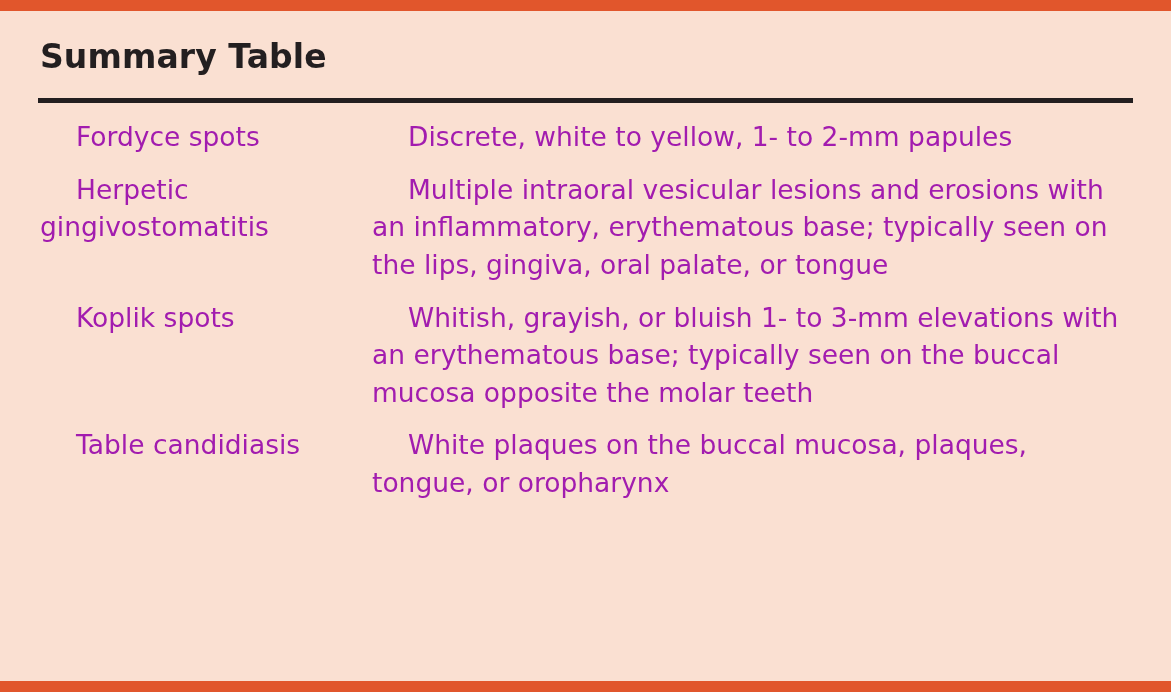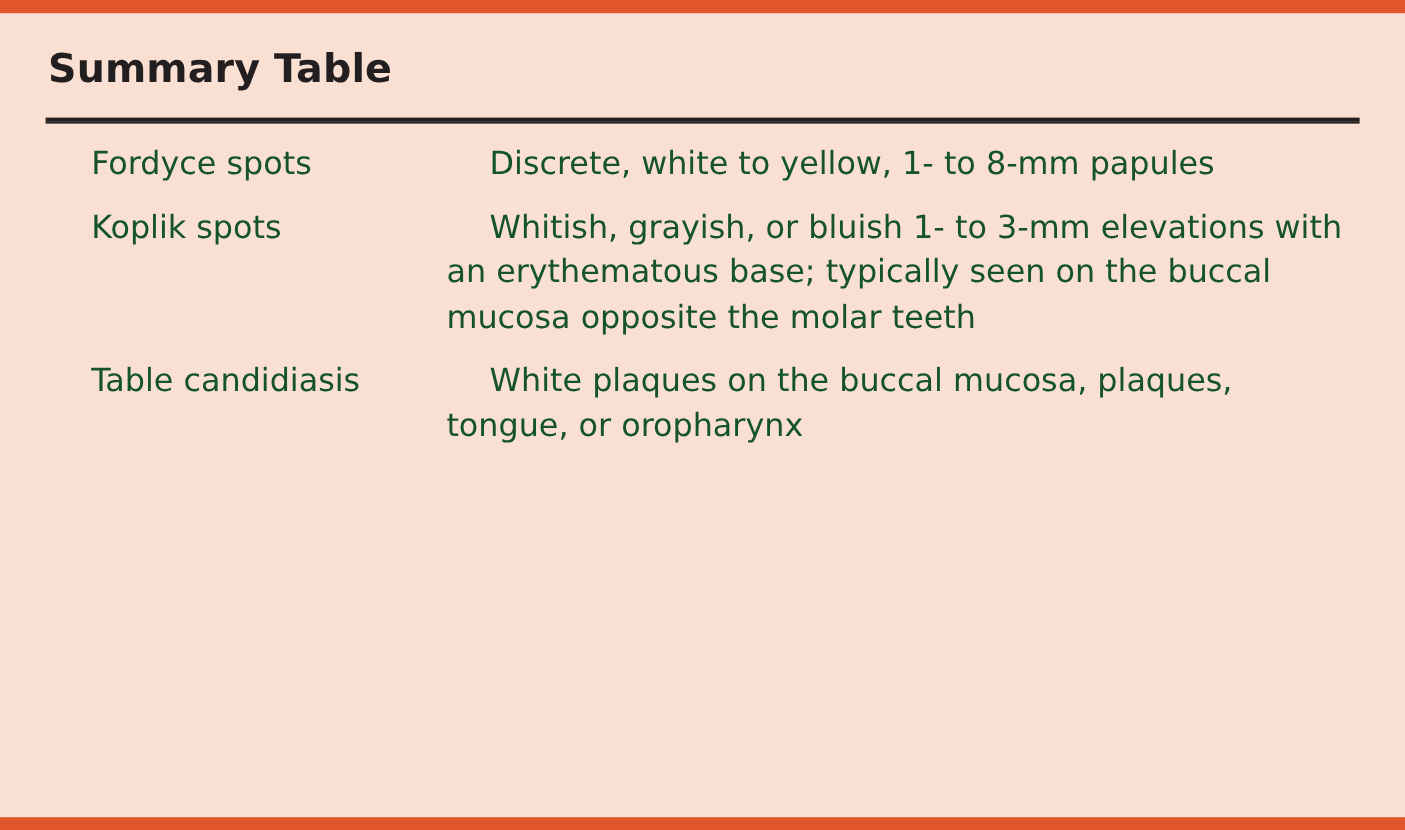--- a/index.html
+++ b/index.html
@@ -53,21 +53,21 @@
     font-style: italic;
     font-weight: normal;
     font-size: 27px;
     color: #231f20;
     padding: 16px 0 14px 2px;
     vertical-align: bottom;
   }
   th.header-cell.c2pad { padding-left: 4px; }
   td.body-cell {
     font-size: 26.5px;
-    color: #14532d;
+    color: #a21caf;
     vertical-align: top;
     line-height: 1.42;
     padding: 0 0 0 2px;
   }
   td.body-cell.c2pad { padding-left: 4px; padding-right: 8px; }
   tr.data-row td {
     padding-top: 9px;
     padding-bottom: 6px;
   }
   tr.data-row:first-of-type td {
@@ -95,21 +95,29 @@
       <colgroup>
         <col class="c1">
         <col class="c2">
       </colgroup>
       <tbody>
         <tr class="data-row">
           <td class="body-cell">
             <span class="hang">Fordyce spots</span>
           </td>
           <td class="body-cell c2pad">
-            <span class="hang">Discrete, white to yellow, 1- to 8-mm papules</span>
+            <span class="hang">Discrete, white to yellow, 1- to 2-mm papules</span>
+          </td>
+        </tr>
+        <tr class="data-row">
+          <td class="body-cell">
+            <span class="hang">Herpetic gingivostomatitis</span>
+          </td>
+          <td class="body-cell c2pad">
+            <span class="hang">Multiple intraoral vesicular lesions and erosions with an inflammatory, erythematous base; typically seen on the lips, gingiva, oral palate, or tongue</span>
           </td>
         </tr>
         <tr class="data-row">
           <td class="body-cell">
             <span class="hang">Koplik spots</span>
           </td>
           <td class="body-cell c2pad">
             <span class="hang">Whitish, grayish, or bluish 1- to 3-mm elevations with an erythematous base; typically seen on the buccal mucosa opposite the molar teeth</span>
           </td>
         </tr>

